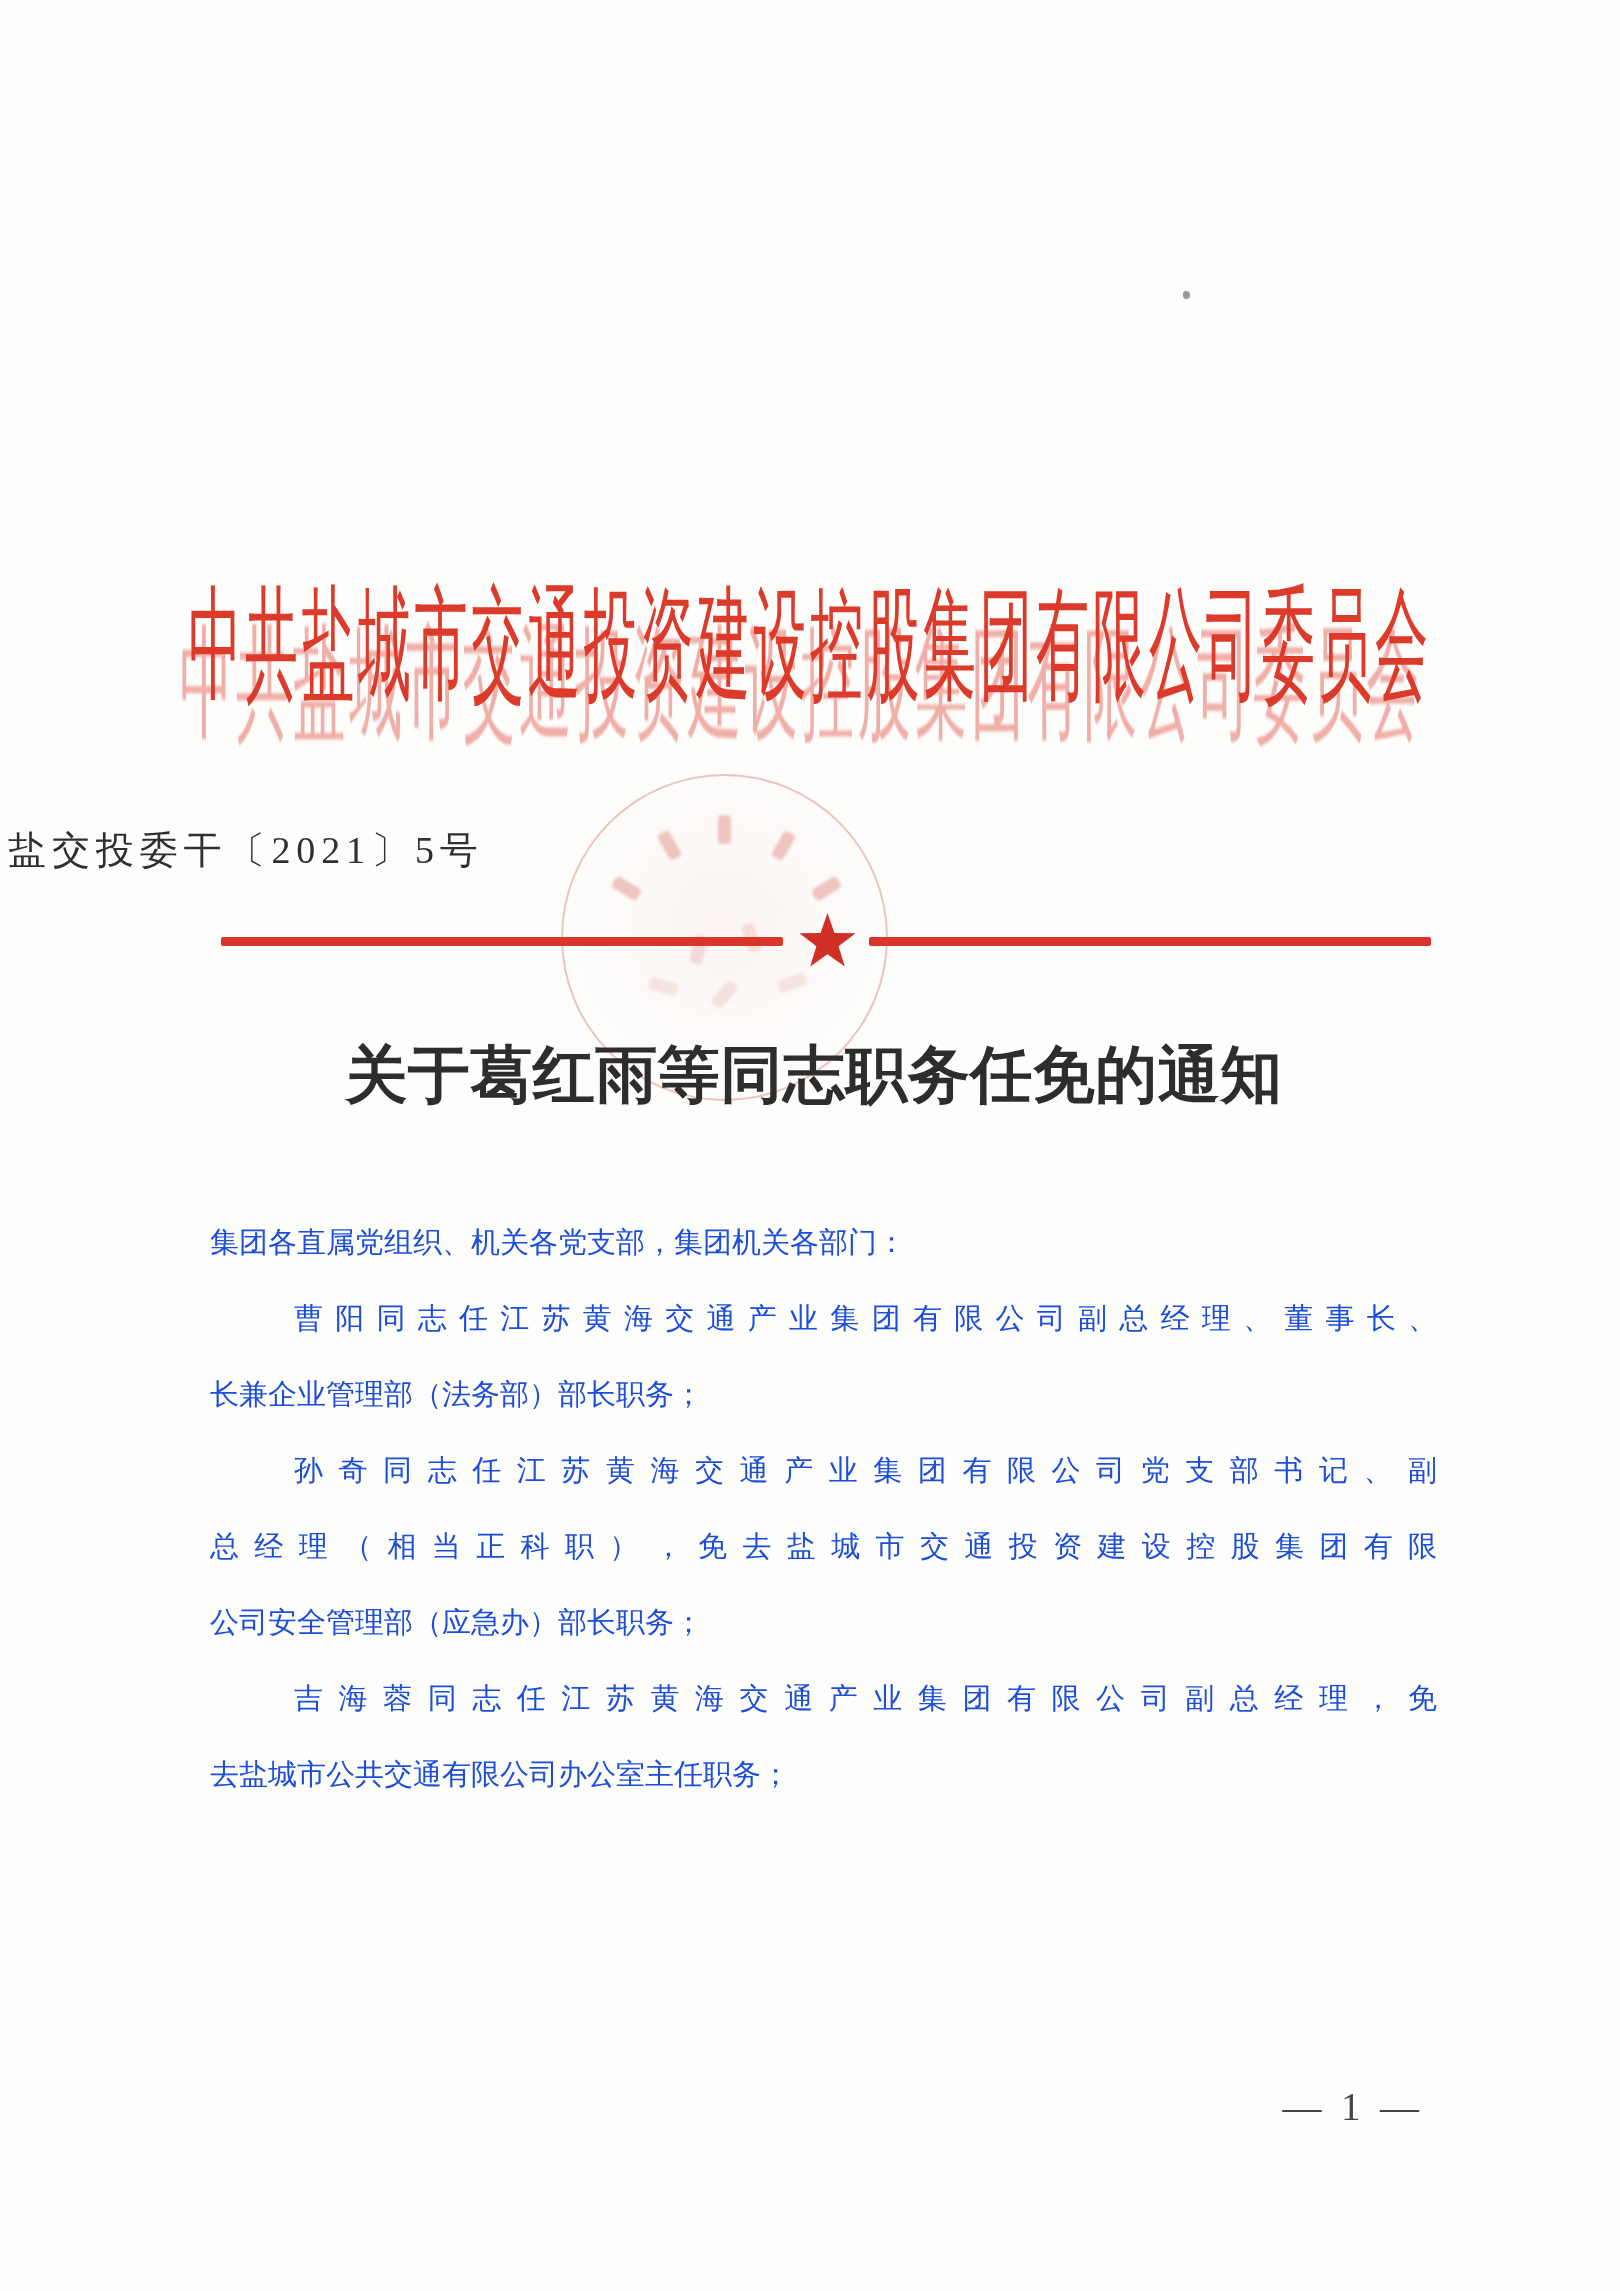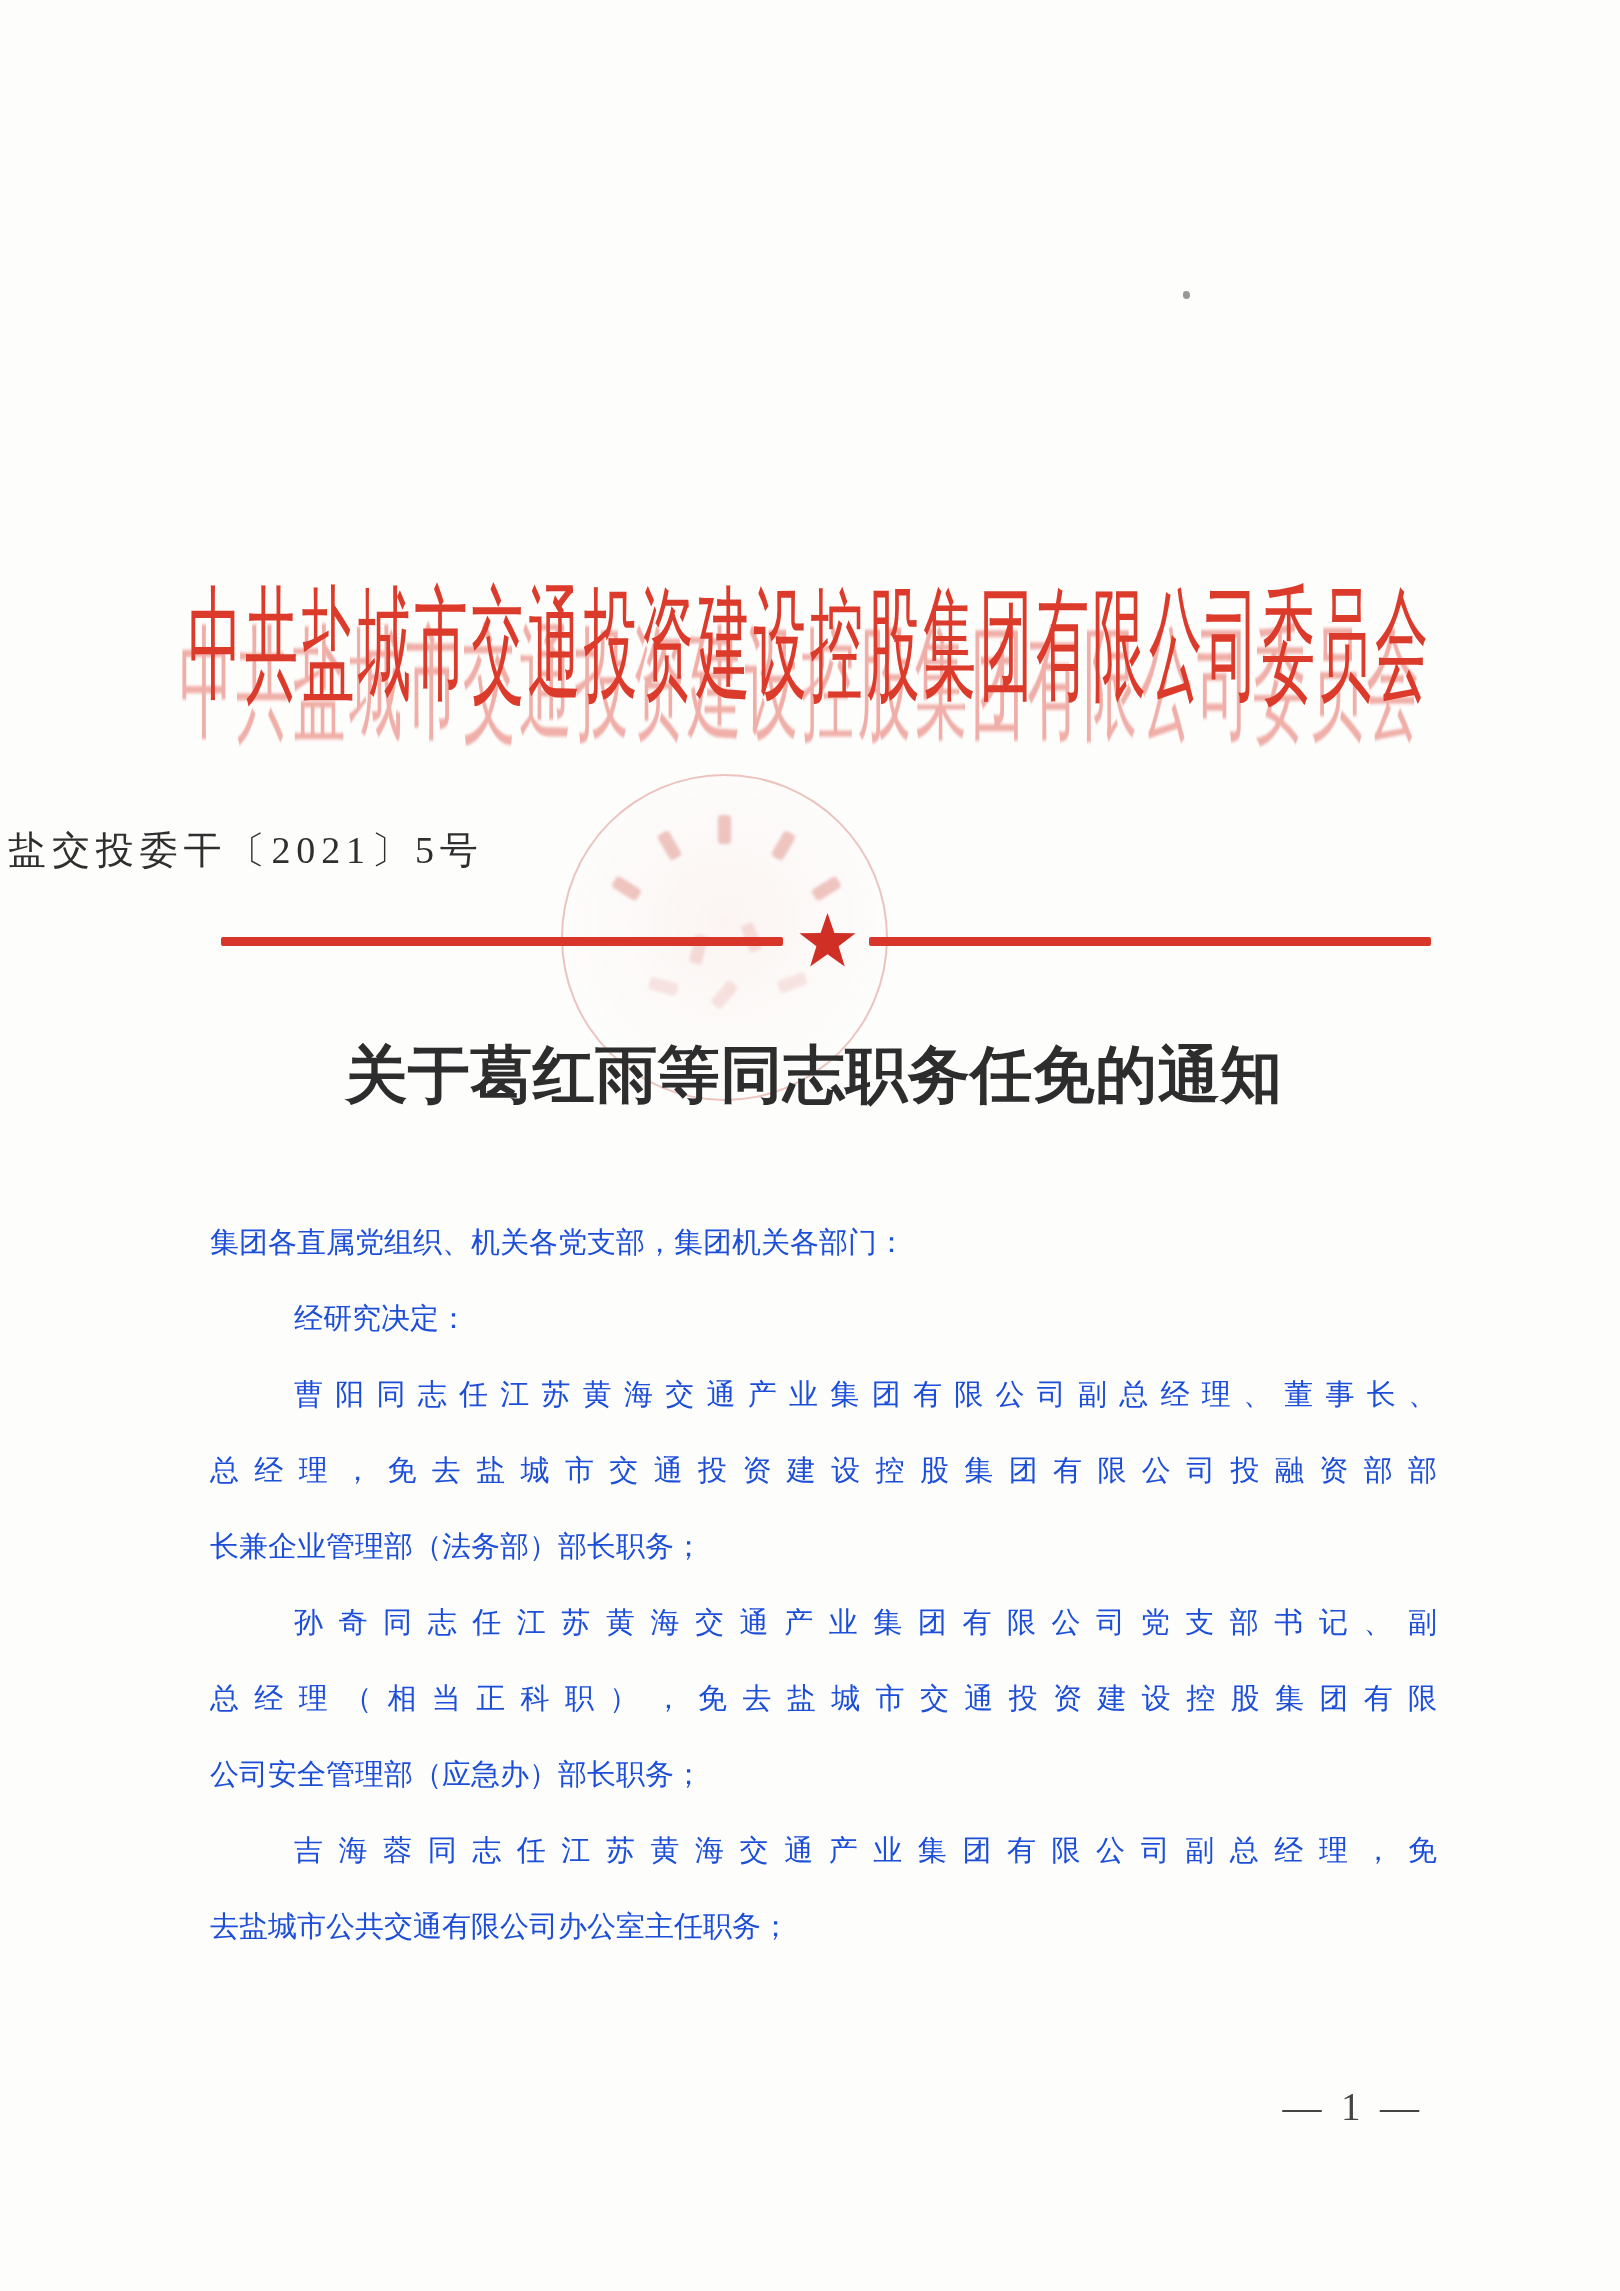--- a/index.html
+++ b/index.html
@@ -117,23 +117,21 @@
     <svg class="star" viewBox="0 0 60 58">
       <polygon fill="#cf2f24" points="30,1 36.8,20.7 57.6,21 40.9,33.6 47,53.5 30,41.5 12.9,53.5 19.1,33.6 2.4,21 23.2,20.7"></polygon>
     </svg>
     <div class="rule rule-right"></div>
   </div>
 
   <div class="doc-title">关于葛红雨等同志职务任免的通知</div>
 
   <div class="body-text">
     <div class="bline">集团各直属党组织、机关各党支部，集团机关各部门：</div>
-    <div class="bline ind">经研究决定：</div>
     <div class="bline ind just">曹阳同志任江苏黄海交通产业集团有限公司副总经理、董事长、</div>
-    <div class="bline just">总经理，免去盐城市交通投资建设控股集团有限公司投融资部部</div>
     <div class="bline">长兼企业管理部（法务部）部长职务；</div>
     <div class="bline ind just">孙奇同志任江苏黄海交通产业集团有限公司党支部书记、副</div>
     <div class="bline just">总经理（相当正科职），免去盐城市交通投资建设控股集团有限</div>
     <div class="bline">公司安全管理部（应急办）部长职务；</div>
     <div class="bline ind just">吉海蓉同志任江苏黄海交通产业集团有限公司副总经理，免</div>
     <div class="bline">去盐城市公共交通有限公司办公室主任职务；</div>
   </div>
 
   <div class="pagenum">— 1 —</div>
 

